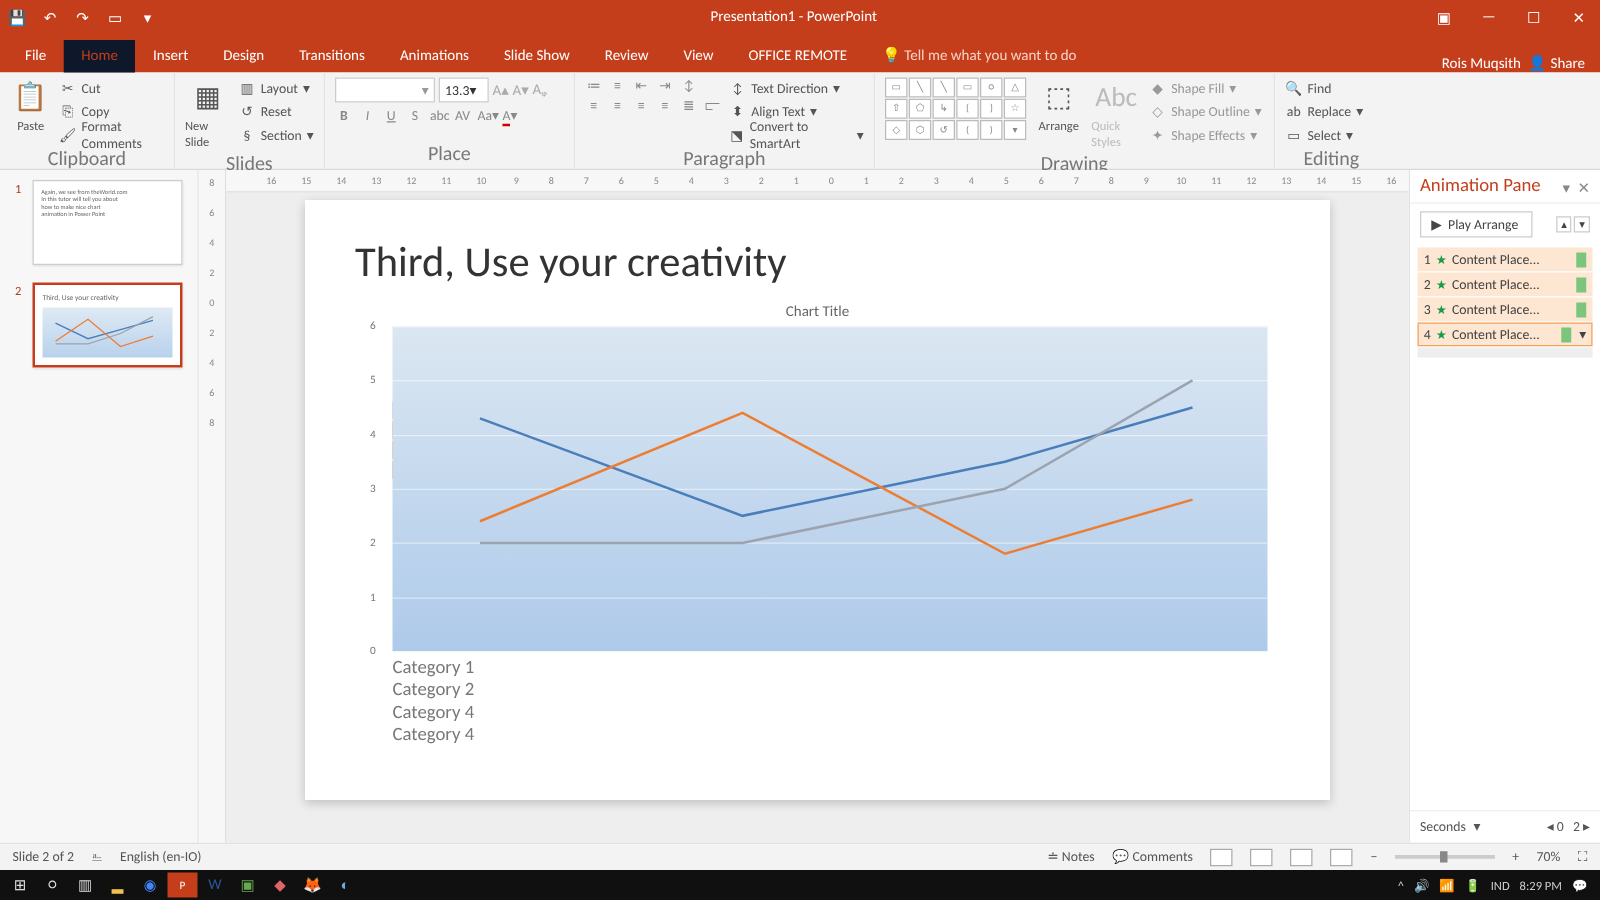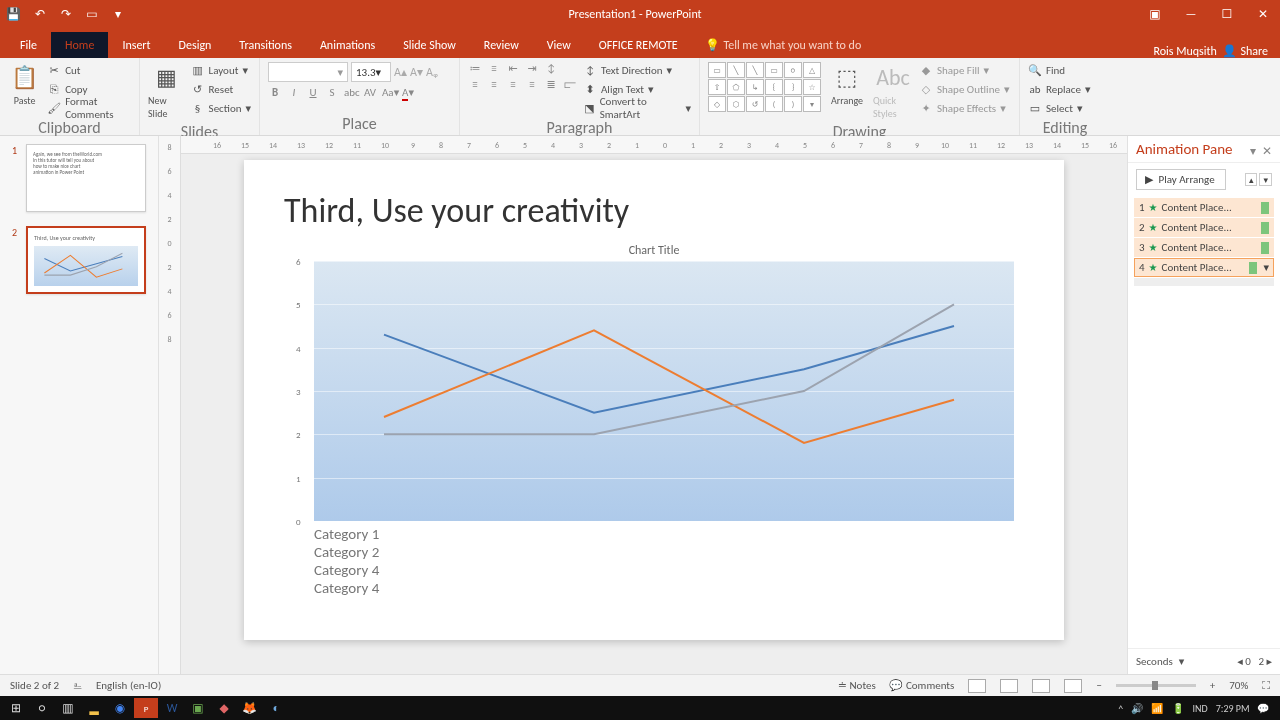--- a/index.html
+++ b/index.html
@@ -452,16 +452,16 @@
   <div class="tb" style="color:#e06666;">◆</div>
   <div class="tb" style="color:#ff7139;">🦊</div>
   <div class="tb" style="color:#6fa8dc;">◐</div>
   <div class="spacer"></div>
   <div class="tray">
     <span>^</span>
     <span>🔊</span>
     <span>📶</span>
     <span>🔋</span>
     <span>IND</span>
-    <span>7:29 PM</span>
+    <span>8:29 PM</span>
     <span>💬</span>
   </div>
 </div>
 
 </body></html>

